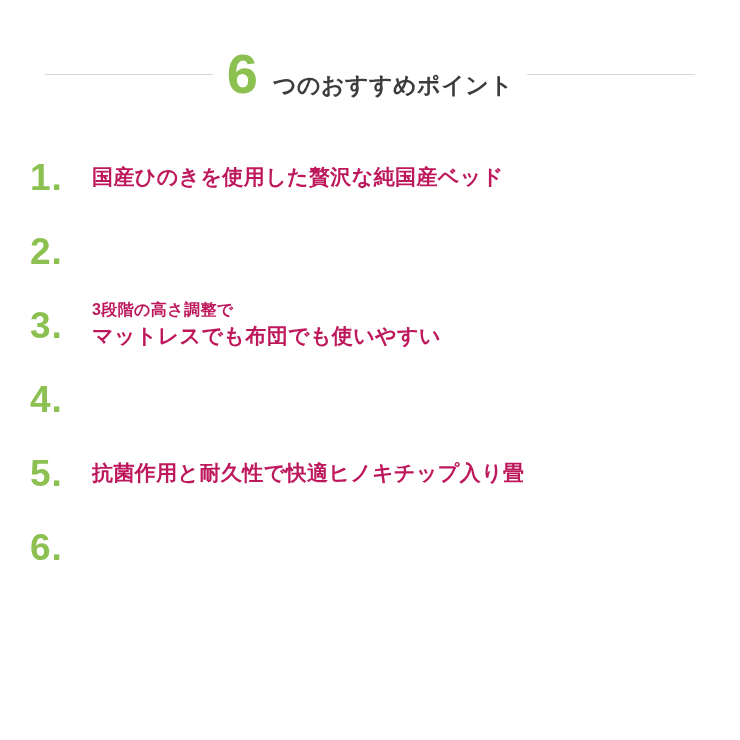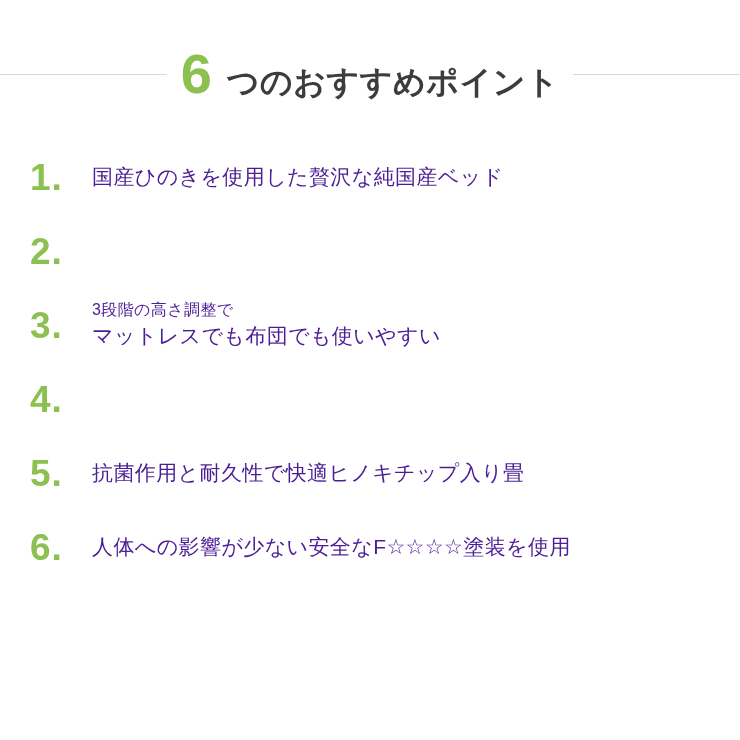--- a/index.html
+++ b/index.html
@@ -47,21 +47,21 @@
     white-space: nowrap;
   }
   .title-number {
     font-size: 56px;
     line-height: 1;
     font-weight: bold;
     color: #8cc152;
     letter-spacing: -1px;
   }
   .title-text {
-    font-size: 32px;
+    font-size: 23px;
     line-height: 1;
     font-weight: bold;
     color: #3c3c3c;
     margin-left: 16px;
     letter-spacing: 0.5px;
   }
 
   
   .list {
     position: absolute;
@@ -83,22 +83,23 @@
     line-height: 1;
     font-weight: bold;
     color: #8cc152;
     text-align: left;
     letter-spacing: 1px;
   }
   .item-body {
     flex: 1 1 auto;
     font-size: 21px;
     line-height: 1.45;
-    color: #4c1d95;
+    color: #be185d;
     letter-spacing: 0.4px;
+    font-weight: bold;
   }
   .item-line { display: block; }
   .item-line.small { font-size: 16px; }
 </style>
 </head>
 <body>
 
 <div class="page">
 
   <div class="header">
@@ -137,19 +138,16 @@
 
     <div class="list-item">
       <div class="item-num">5.</div>
       <div class="item-body">
         <span class="item-line">抗菌作用と耐久性で快適ヒノキチップ入り畳</span>
       </div>
     </div>
 
     <div class="list-item">
       <div class="item-num">6.</div>
-      <div class="item-body">
-        <span class="item-line">人体への影響が少ない安全なF☆☆☆☆塗装を使用</span>
-      </div>
     </div>
 
   </div>
 </div>
 
 </body></html>

